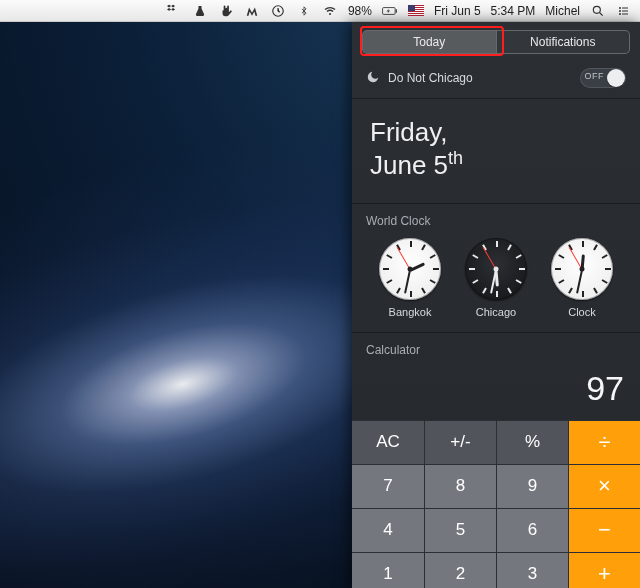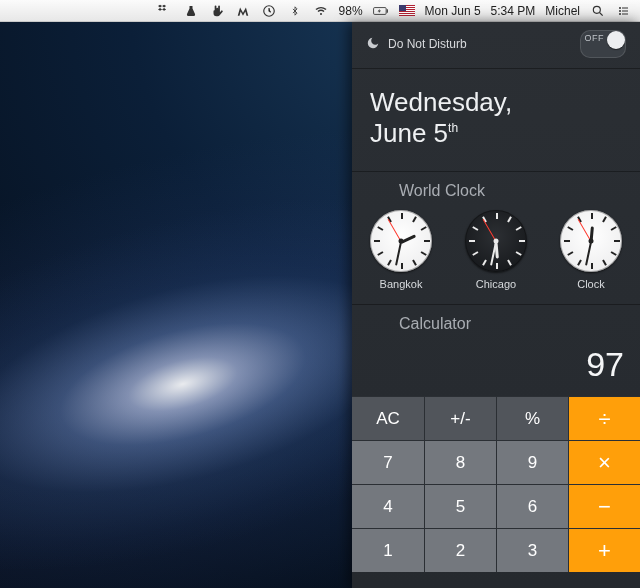--- a/index.html
+++ b/index.html
@@ -81,50 +81,50 @@
   }
 
   .dnd-row {
     display: flex; align-items: center; justify-content: space-between;
     padding: 8px 14px 10px 14px;
     border-bottom: 1px solid rgba(0,0,0,.35);
   }
   .dnd-row .left { display: flex; align-items: center; gap: 8px; font-size: 12px; color: #d8dadd; }
   .dnd-row .moon { color: #c9ccd0; }
   .switch {
-    position: relative; width: 46px; height: 28px;
+    position: relative; width: 46px; height: 20px;
     border-radius: 10px; background: #3a3f45;
     box-shadow: inset 0 0 0 1px rgba(255,255,255,.12);
   }
   .switch .knob {
     position: absolute; top: 1px; right: 1px;
     width: 18px; height: 18px; border-radius: 50%;
     background: #eceef0; box-shadow: 0 1px 1px rgba(0,0,0,.5);
     display:flex;align-items:center;justify-content:center;
   }
   .switch .lbl { position: absolute; right: 22px; top: 3px; font-size: 9px; color: #bfc3c8; letter-spacing: .5px; }
 
   .date-block {
     padding: 18px 18px 22px;
     border-bottom: 1px solid rgba(0,0,0,.35);
   }
   .date-block .line1 { font-size: 26px; font-weight: 300; color: #eef0f2; }
   .date-block .line2 { font-size: 26px; font-weight: 300; color: #eef0f2; }
-  .date-block sup { font-size: 12px; vertical-align: super; }
+  .date-block sup { font-size: 18px; vertical-align: super; }
 
   .section-title {
-    padding: 10px 14px 4px; font-size: 16px; color: #a9adb3; margin-left: 33px;
+    padding: 10px 14px 4px; font-size: 12px; color: #a9adb3;
   }
 
   .worldclock {
     border-bottom: 1px solid rgba(0,0,0,.35);
     padding-bottom: 12px;
   }
   .clocks-row {
-    display: flex; justify-content: space-between; align-items: center;
+    display: flex; justify-content: center; align-items: center;
     padding: 6px 6px 2px;
   }
   .clock { display: flex; flex-direction: column; align-items: center; gap: 6px; width: 86px; }
   .clock-face {
     width: 62px; height: 62px; border-radius: 50%;
     position: relative;
     box-shadow: 0 1px 2px rgba(0,0,0,.6), inset 0 0 0 1px rgba(0,0,0,.3);
   }
   .clock-face.light { background: radial-gradient(circle at 50% 42%, #fff, #e9e9ea); }
   .clock-face.dark  { background: radial-gradient(circle at 50% 42%, #2c2f33, #111316); }
@@ -217,21 +217,21 @@
         <g fill="#fff">
           <rect y="1" width="16" height="1"></rect>
           <rect y="3" width="16" height="1"></rect>
           <rect y="5" width="16" height="1"></rect>
           <rect y="7" width="16" height="1"></rect>
           <rect y="9" width="16" height="1"></rect>
         </g>
         <rect width="7" height="6" fill="#3c3b6e"></rect>
       </svg>
   </span>
-  <span class="txt">Mon Jun 5</span>
+  <span class="txt">Fri Jun 5</span>
   <span class="txt">5:34 PM</span>
   <span class="txt">Michel</span>
   <span class="icon">
     <svg width="14" height="14" viewBox="0 0 24 24">
         <circle cx="10" cy="10" r="6" fill="none" stroke="#333" stroke-width="2"></circle>
         <path stroke="#333" stroke-width="2" d="M15 15l5 5"></path>
       </svg>
   </span>
   <span class="icon">
     <svg width="14" height="12" viewBox="0 0 24 24">
@@ -241,38 +241,45 @@
           <circle cx="4" cy="12" r="2"></circle>
           <rect x="8" y="11" width="12" height="2"></rect>
           <circle cx="4" cy="18" r="2"></circle>
           <rect x="8" y="17" width="12" height="2"></rect>
         </g>
       </svg>
   </span>
 </div>
 
 <div class="panel">
+  <div class="tabs" style="position:relative;">
+    <div class="seg">
+      <div class="tab active">Today</div>
+      <div class="tab">Notifications</div>
+    </div>
+    <div class="highlight"></div>
+  </div>
 
   <div class="dnd-row">
     <div class="left">
       <span class="moon">
         <svg width="14" height="14" viewBox="0 0 24 24">
             <path fill="currentColor" d="M21 13A9 9 0 1 1 11 3a7 7 0 0 0 10 10z"></path>
           </svg>
       </span>
-      <span>Do Not Disturb</span>
+      <span>Do Not Chicago</span>
     </div>
     <div class="switch">
       <span class="lbl">OFF</span>
       <span class="knob"></span>
     </div>
   </div>
 
   <div class="date-block">
-    <div class="line1">Wednesday,</div>
+    <div class="line1">Friday,</div>
     <div class="line2">
       <span>June 5</span><sup>th</sup>
     </div>
   </div>
 
   <div class="worldclock">
     <div class="section-title">World Clock</div>
     <div class="clocks-row" id="clocks-row">
         <div class="clock">
           <div class="clock-face light">

